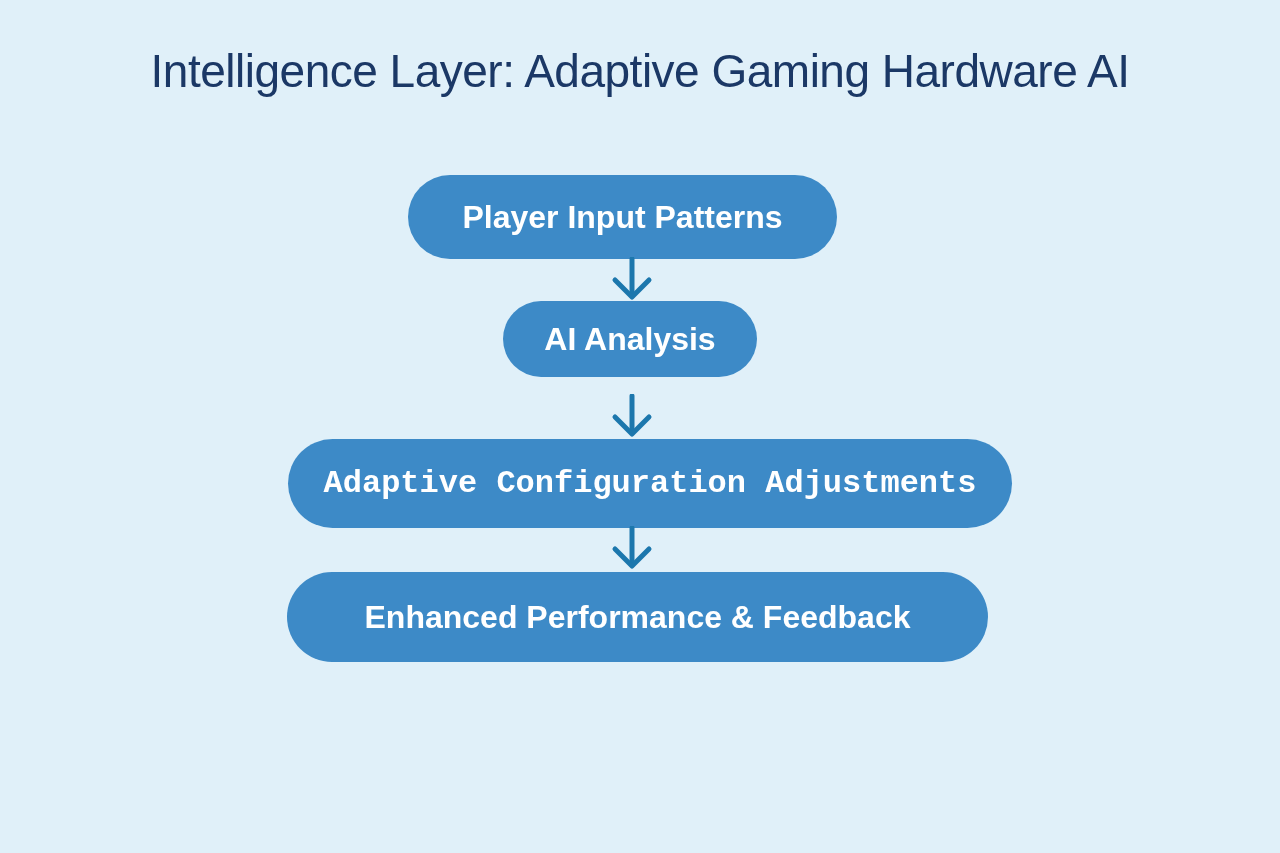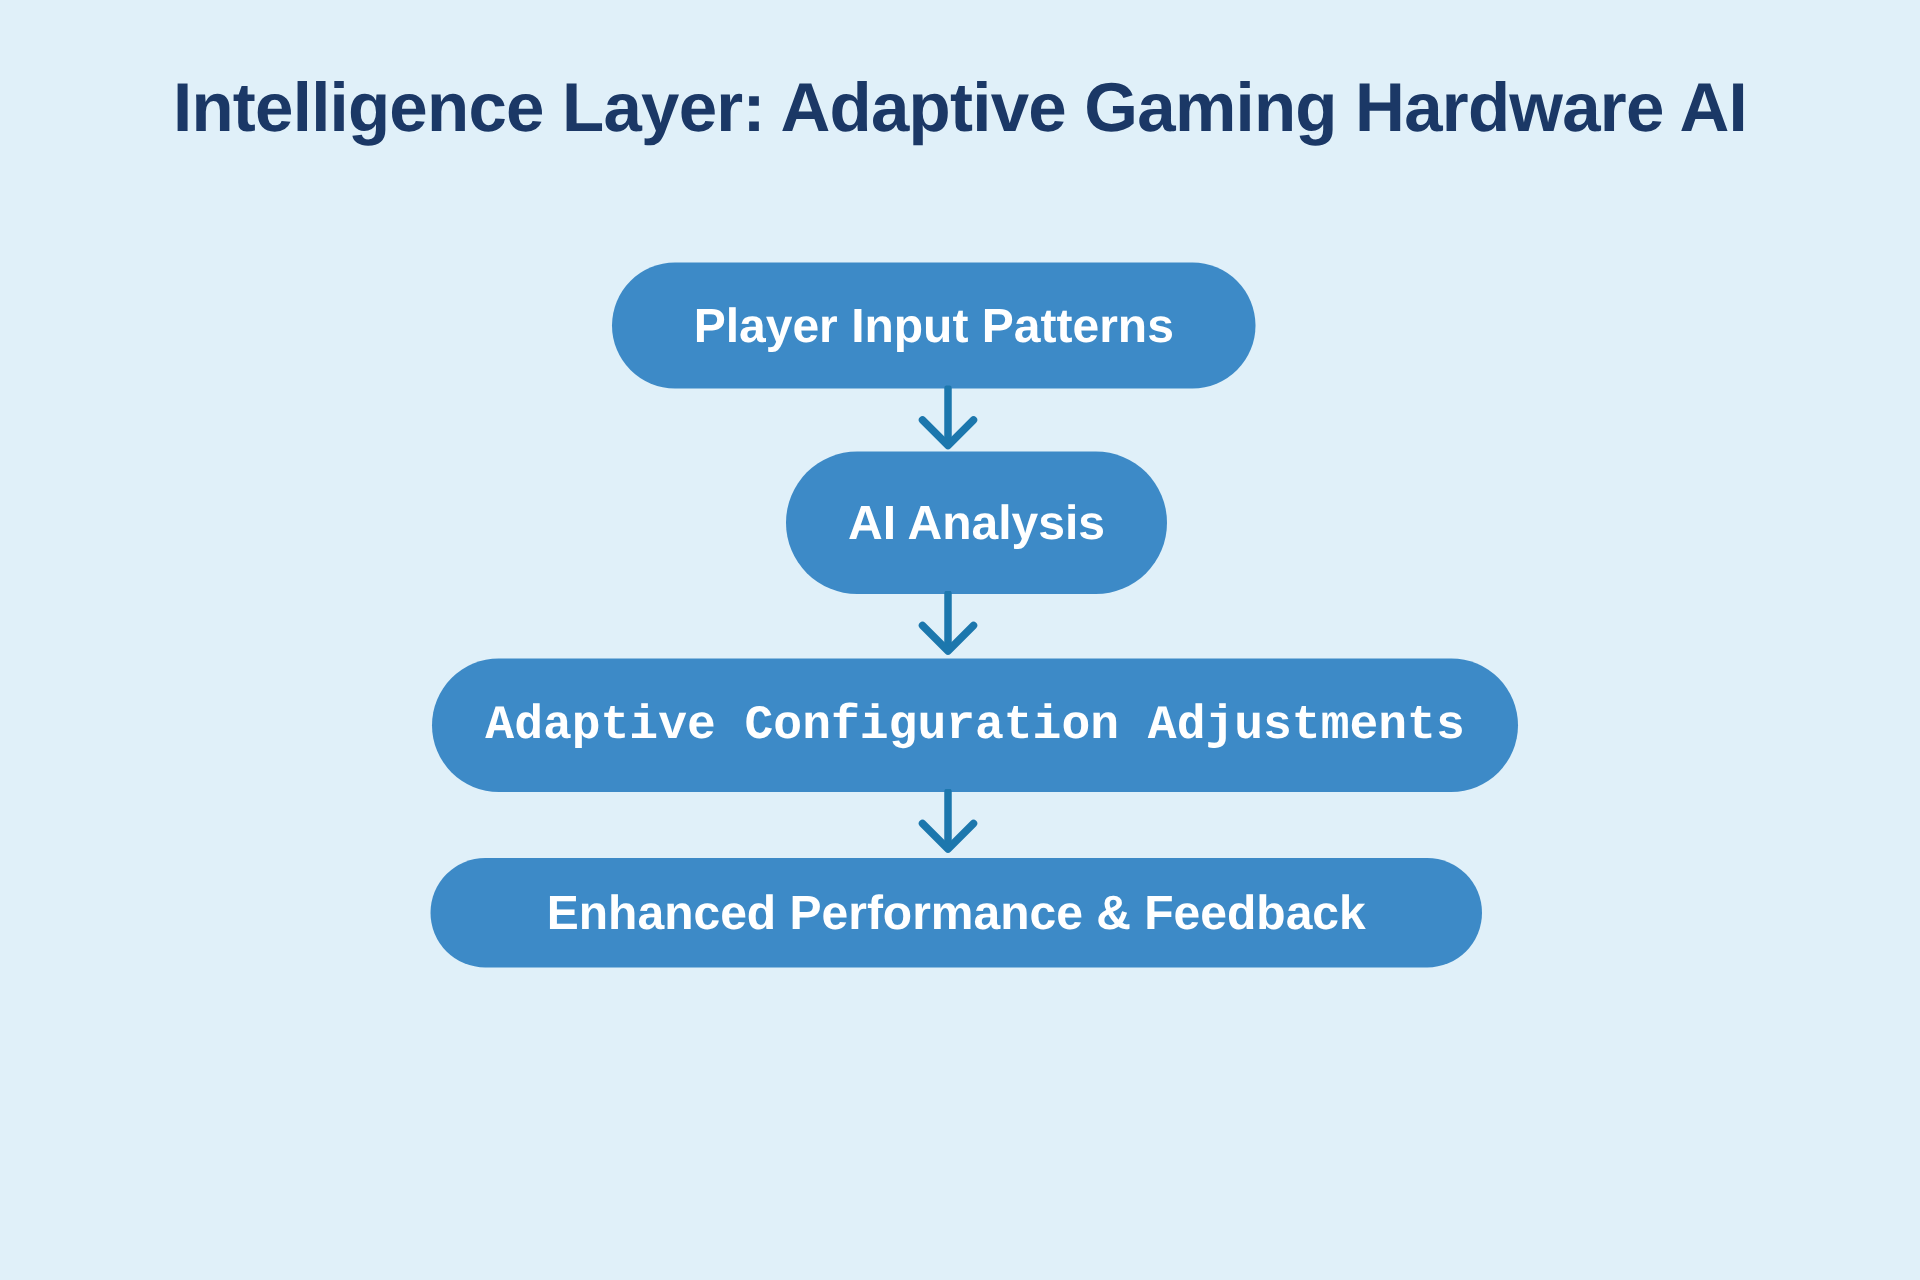--- a/index.html
+++ b/index.html
@@ -20,41 +20,41 @@
     background: var(--background);
   }
 
   .title {
     position: absolute;
     top: 44px;
     left: 0;
     width: 100%;
     text-align: center;
     font-size: 46px;
-    font-weight: bold;
+    font-weight: normal;
     letter-spacing: -0.5px;
     color: var(--title-text);
   }
 
   .node {
     position: absolute;
     display: flex;
     align-items: center;
     justify-content: center;
     background: var(--node-fill);
     color: var(--node-text);
     font-weight: bold;
     font-size: 32px;
     white-space: nowrap;
     text-align: center;
   }
   .node-0 { left: 408px; top: 175px; width: 429px; height: 84px; border-radius: 42px; }
-  .node-1 { left: 524px; top: 301px; width: 254px; height: 95px; border-radius: 48px; }
+  .node-1 { left: 503px; top: 301px; width: 254px; height: 76px; border-radius: 48px; }
   .node-2 { left: 288px; top: 439px; width: 724px; height: 89px; border-radius: 45px; font-family: Liberation Mono, monospace; }
-  .node-3 { left: 287px; top: 572px; width: 701px; height: 73px; border-radius: 45px; }
+  .node-3 { left: 287px; top: 572px; width: 701px; height: 90px; border-radius: 45px; }
 
   .arrow {
     position: absolute;
     left: 610px;
     width: 44px;
     height: 44px;
   }
   .arrow-0 { top: 257px; }
   .arrow-1 { top: 394px; }
   .arrow-2 { top: 526px; }

